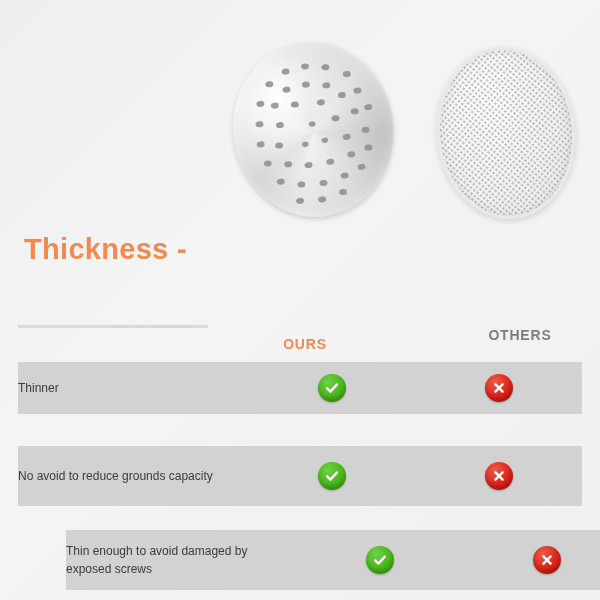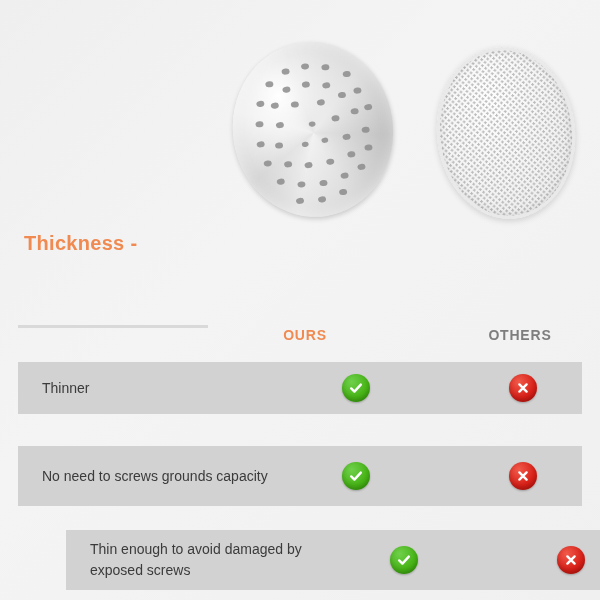--- a/index.html
+++ b/index.html
@@ -97,21 +97,21 @@
     box-shadow: inset 0 0 8px rgba(0,0,0,0.10);
   }
 
   
   .headline {
     position: absolute;
     left: 24px;
     top: 230px;
     width: 260px;
     color: #f08a50;
-    font-size: 20px;
+    font-size: 29px;
     font-weight: bold;
     line-height: 1.35;
     letter-spacing: .3px;
   }
 
   
   .divider {
     position: absolute;
     left: 18px;
     top: 325px;
@@ -120,36 +120,35 @@
     background: #d9d9d9;
   }
   .col-head {
     position: absolute;
     top: 327px;
     font-size: 14px;
     font-weight: bold;
     letter-spacing: .8px;
     text-align: center;
   }
-  .col-head.ours { left: 250px; width: 110px; color: #f08a50; }
+  .col-head.ours { left: 250px; width: 110px; color: #f08a50; margin-top: 9px; }
   .col-head.others { left: 455px; width: 130px; color: #7d7d7d; text-align: center; }
 
   
   .row {
     position: absolute;
     left: 18px;
     width: 564px;
     background: #d2d2d2;
     display: flex;
     align-items: center;
   }
   .row-label {
     flex: 0 0 230px;
-    padding-left: 24px;
-    font-size: 14px;
+    font-size: 12px;
     color: #3b3b3b;
     line-height: 1.5;
   }
   .cell {
     flex: 0 0 167px;
     display: flex;
     justify-content: center;
     align-items: center;
   }
   .mark {
@@ -256,21 +255,21 @@
     <div class="cell">
       <span class="mark no">
         <svg width="16" height="16" viewBox="0 0 16 16">
             <path d="M4.4 4.4 L11.6 11.6 M11.6 4.4 L4.4 11.6" stroke="#ffffff" stroke-width="2.4" fill="none" stroke-linecap="round"></path>
           </svg>
       </span>
     </div>
   </div>
 
   <div class="row" style="top:446px;height:60px;">
-    <div class="row-label">No need to screws grounds capacity</div>
+    <div class="row-label">No avoid to reduce grounds capacity</div>
     <div class="cell">
       <span class="mark yes">
         <svg width="16" height="16" viewBox="0 0 16 16">
             <path d="M3.2 8.4 L6.4 11.6 L12.8 4.6" stroke="#ffffff" stroke-width="2.4" fill="none" stroke-linecap="round" stroke-linejoin="round"></path>
           </svg>
       </span>
     </div>
     <div class="cell">
       <span class="mark no">
         <svg width="16" height="16" viewBox="0 0 16 16">

